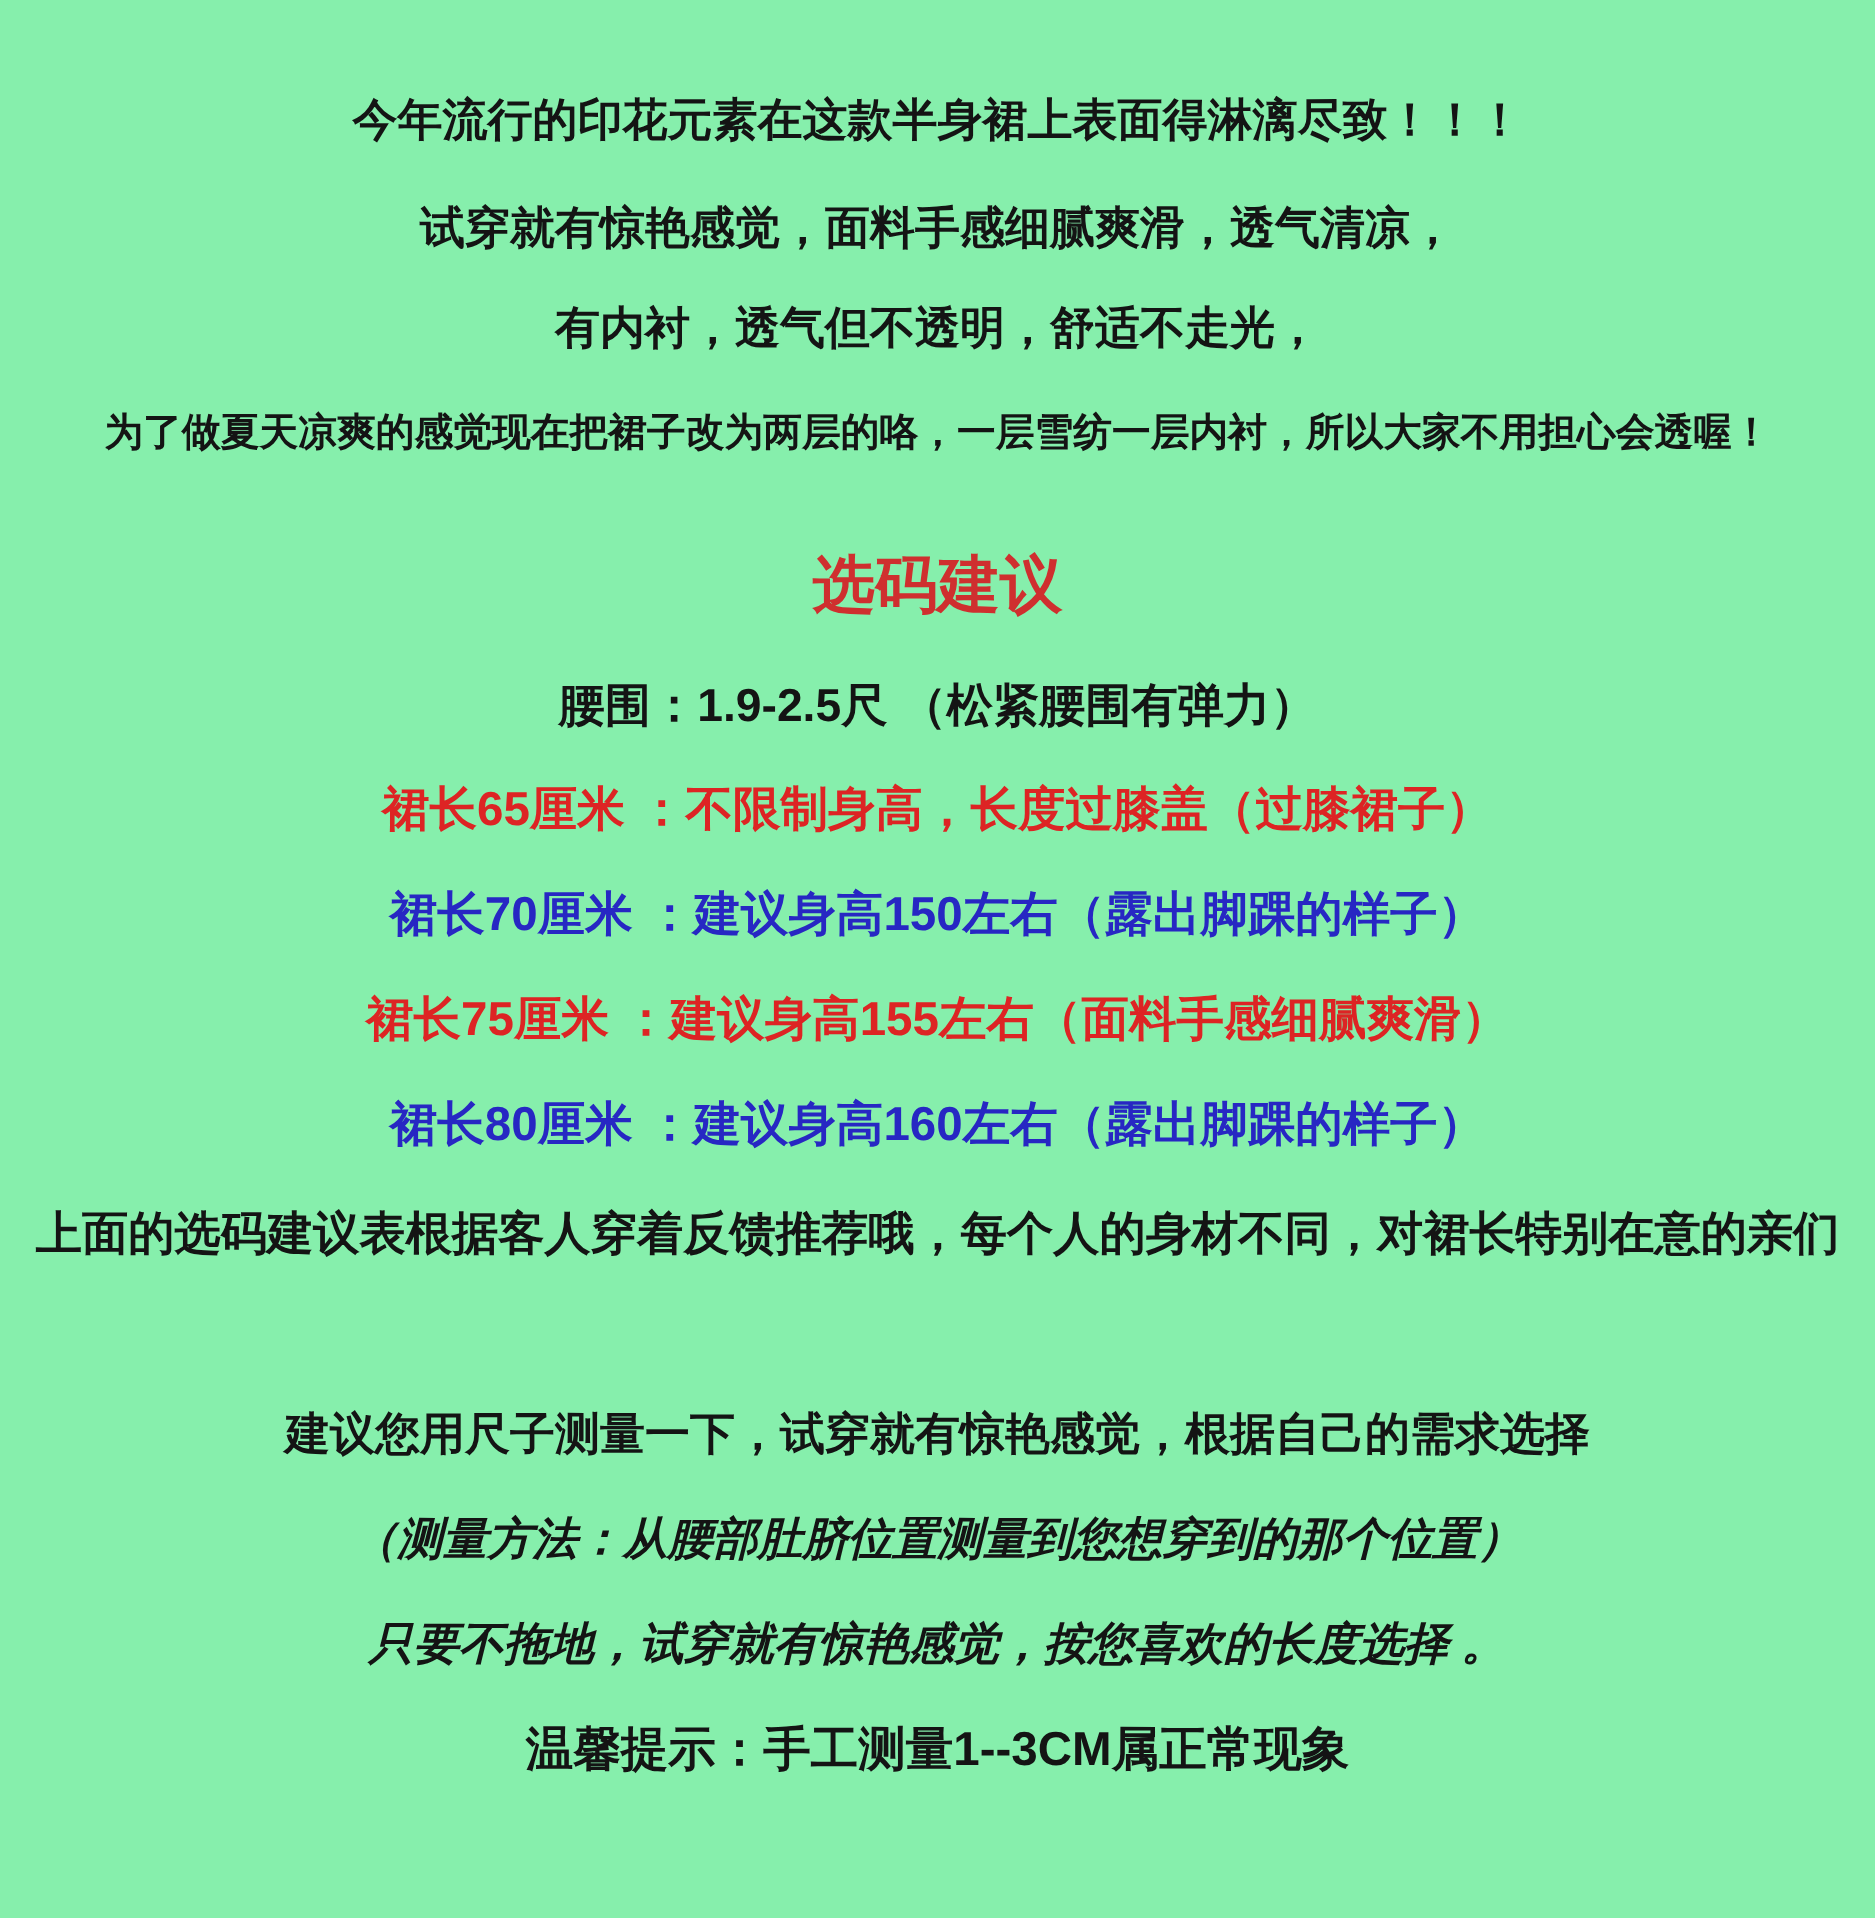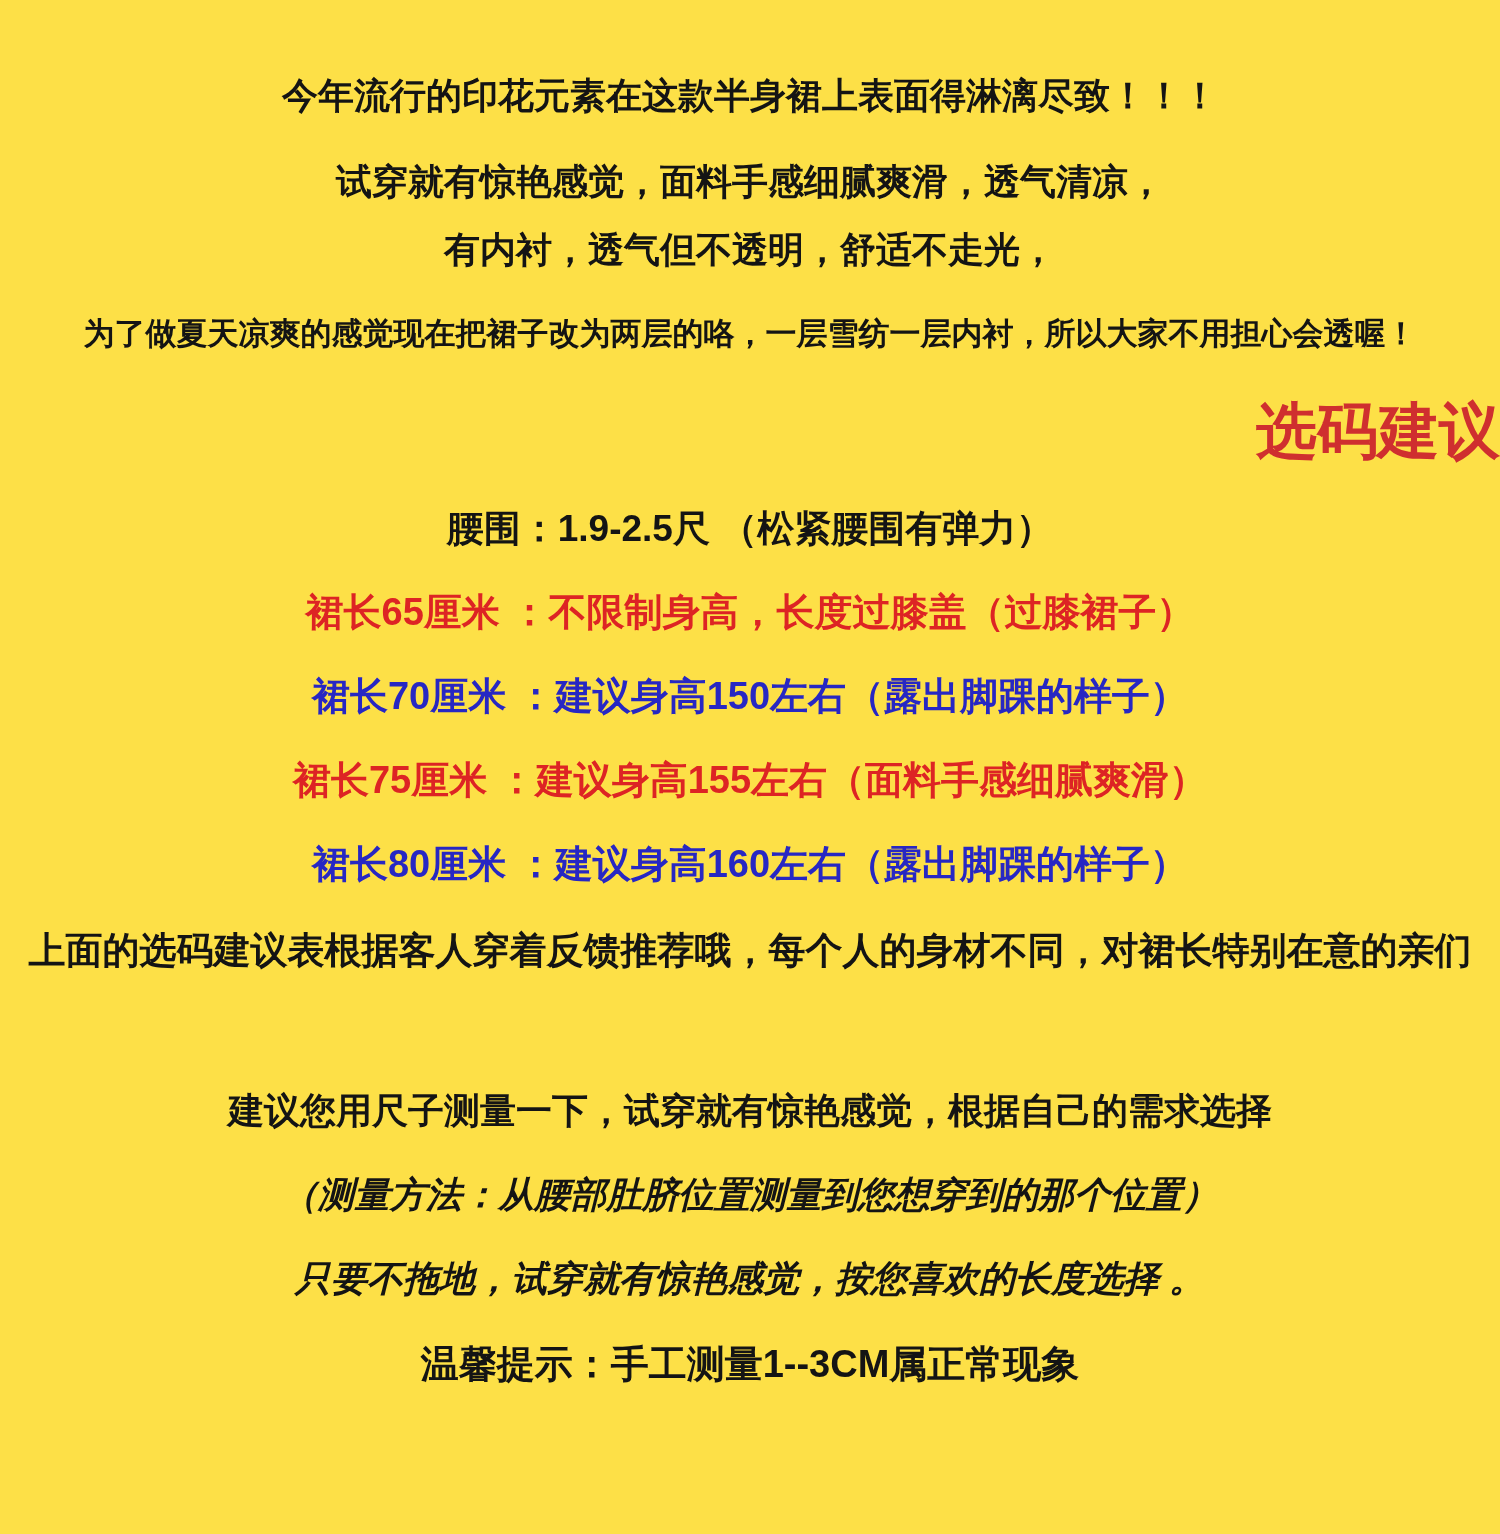--- a/index.html
+++ b/index.html
@@ -11,53 +11,52 @@
     width: 1500px;
     min-height: 1534px;
     font-family: "Liberation Sans", "DejaVu Sans", sans-serif;
     color: var(--color-black, #141414);
   }
   .page {
     width: 1500px;
     min-height: 1534px;
     padding-top: 76px;
     box-sizing: border-box;
-    background: #fde047;
+    background: #86efac;
   }
   p {
     margin: 0;
     text-align: center;
     white-space: nowrap;
   }
   
   .intro-line {
     font-size: 36px;
     line-height: 40px;
     font-weight: bold;
     color: var(--color-black, #141414);
   }
   .intro-line1 { margin-top: 0; }
   .intro-line2 { margin-top: 46px; }
-  .intro-line3 { margin-top: 28px; }
+  .intro-line3 { margin-top: 40px; }
   .intro-line4 {
     margin-top: 46px;
     font-size: 31px;
     line-height: 36px;
     font-weight: 700;
     letter-spacing: 0px;
   }
   
   .size-heading {
-    margin-top: 52px;
+    margin-top: 76px;
     font-family: "Liberation Serif", "DejaVu Serif", serif;
-    font-size: 61px;
+    font-size: 50px;
     line-height: 56px;
     font-weight: bold;
     color: var(--color-heading_red, #cf2f2f);
-    text-align: right;
   }
   .waist-line {
     margin-top: 48px;
     font-size: 37px;
     line-height: 42px;
     font-weight: bold;
     color: var(--color-black, #141414);
   }
   .size-row {
     margin-top: 40px;

